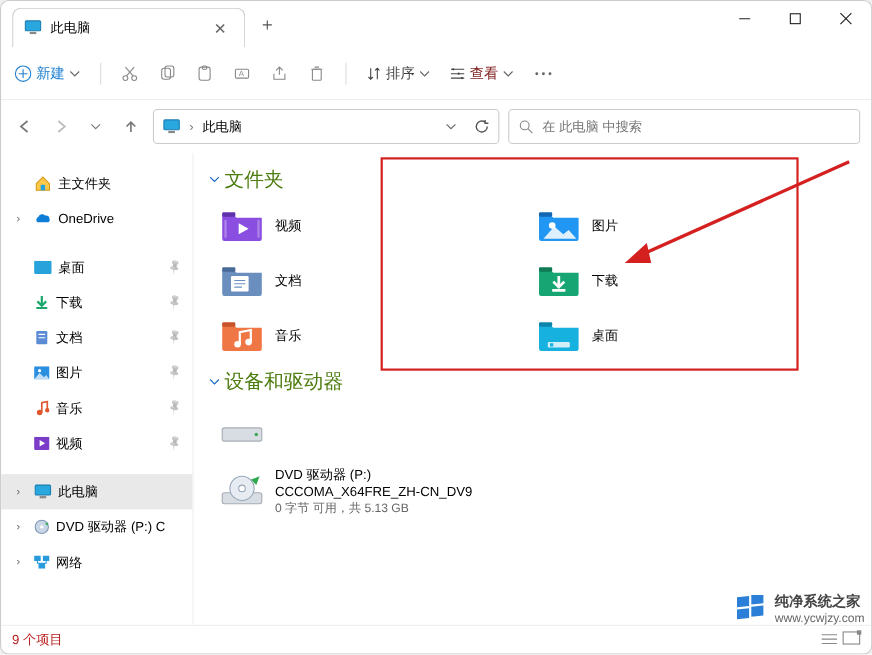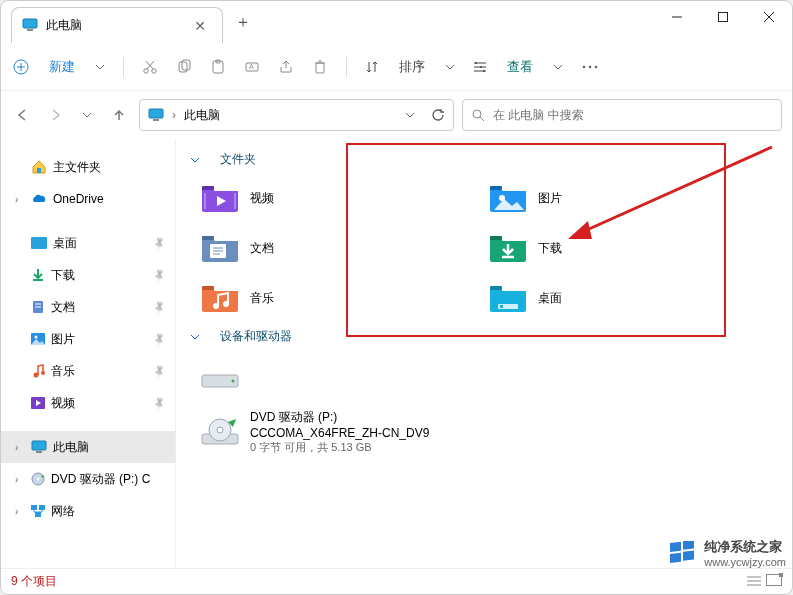--- a/index.html
+++ b/index.html
@@ -8,42 +8,42 @@
 
   .titlebar { height: 42px; display: flex; align-items: stretch; }
   .tab { display: flex; align-items: center; padding: 0 10px; border: 1px solid #ccc; border-bottom: none; border-top-left-radius: 8px; border-top-right-radius: 8px; margin: 6px 0 0 10px; background: #fff; width: 212px; height: 36px; }
   .tab .icon { width: 16px; height: 16px; margin-right: 8px; }
   .tab .close { margin-left: auto; font-size: 14px; color: #666; padding: 2px 6px; }
   .newtab { width: 40px; display: flex; align-items: center; justify-content: center; font-size: 16px; color: #555; }
   .wincontrols { margin-left: auto; display: flex; }
   .wincontrols div { width: 46px; height: 32px; display: flex; align-items: center; justify-content: center; color: #333; }
 
   .toolbar { height: 48px; display: flex; align-items: center; padding: 0 12px; gap: 18px; border-bottom: 1px solid #eee; }
-  .tbtn { display: flex; align-items: center; color: #2080d0; gap: 20px; font-size: 13px; }
+  .tbtn { display: flex; align-items: center; color: #2080d0; gap: 4px; font-size: 13px; }
   .tbtn.gray svg, .tbtn.gray { color: #888; }
   .divider { width: 1px; height: 20px; background: #ddd; }
 
   .addrRow { height: 48px; display: flex; align-items: center; padding: 0 10px; gap: 8px; }
   .navbtn { width: 24px; height: 24px; display: flex; align-items: center; justify-content: center; color: #555; }
   .addressbar { flex: 1; height: 32px; border: 1px solid #ccc; border-radius: 4px; display: flex; align-items: center; padding: 0 8px; gap: 8px; }
   .addressbar .dd { margin-left: auto; color: #666; }
   .refresh { color: #555; margin-left: 8px; }
   .searchbar { width: 320px; height: 32px; border: 1px solid #ccc; border-radius: 4px; display: flex; align-items: center; padding: 0 8px; gap: 8px; color: #888; }
 
   .body { flex: 1; display: flex; min-height: 0; }
   .sidebar { width: 175px; border-right: 1px solid #eee; overflow: hidden; padding-top: 12px; }
   .navItem { height: 32px; display: flex; align-items: center; padding-left: 14px; gap: 6px; font-size: 12px; }
   .navItem .chev { width: 10px; color: #666; font-size: 10px; }
   .navItem.pin::after { content: "📌"; font-size: 10px; opacity: .4; margin-left: auto; margin-right: 10px; transform: rotate(-35deg); filter: grayscale(1); }
   .navItem.active { background: #e9e9e9; }
   .navSpacer { height: 12px; }
 
   .main { flex: 1; overflow: auto; position: relative; padding: 8px 12px; }
   .redbox { position: absolute; left: 170px; top: 4px; width: 380px; height: 194px; border: 2px solid #d52020; pointer-events: none; }
-  .sectionHead { color: #0c4a6e; font-size: 12px; padding: 4px 2px; display: flex; align-items: center; gap: 20px; }
+  .sectionHead { color: #4d7c0f; font-size: 18px; padding: 4px 2px; display: flex; align-items: center; gap: 4px; }
   .folders { display: grid; grid-template-columns: 1fr 1fr; gap: 6px 0; padding: 4px 8px; }
   .folderItem, .driveItem { display: flex; align-items: center; gap: 10px; padding: 6px 4px; }
   .folderIcon { width: 40px; height: 32px; display: flex; align-items: center; justify-content: center; }
   .folderIcon svg { width: 40px; height: 32px; }
   .drives { display: grid; grid-template-columns: 1fr 1fr; gap: 6px 0; padding: 4px 8px; }
   .driveVisual { width: 40px; height: 32px; }
   .driveInfo { flex: 1; }
   .driveName { font-size: 12px; }
   .driveBar { width: 160px; height: 14px; border: 1px solid #bbb; margin: 3px 0; position: relative; background: #eaeaea; }
   .driveBarFill { height: 100%; background: #2196f3; }
@@ -153,21 +153,21 @@
     <span class="divider"></span>
     <div class="tbtn" style="color:#444">
       <svg width="14" height="14">
           <path d="M4 2 v10 M2 10 l2 2 l2 -2 M10 12 v-10 M8 4 l2 -2 l2 2" fill="none" stroke="#444"></path>
         </svg>
       <span>排序</span>
       <svg width="10" height="10">
           <path d="M1 3 L5 7 L9 3" fill="none" stroke="#666"></path>
         </svg>
     </div>
-    <div class="tbtn" style="color:#0f766e">
+    <div class="tbtn" style="color:#7f1d1d">
       <svg width="14" height="14">
           <line x1="1" y1="3" x2="13" y2="3" stroke="#444"></line>
           <line x1="1" y1="7" x2="13" y2="7" stroke="#444"></line>
           <line x1="1" y1="11" x2="13" y2="11" stroke="#444"></line>
           <circle cx="3" cy="3" r="1" fill="#444"></circle>
           <circle cx="8" cy="7" r="1" fill="#444"></circle>
           <circle cx="11" cy="11" r="1" fill="#444"></circle>
         </svg>
       <span>查看</span>
       <svg width="10" height="10">

